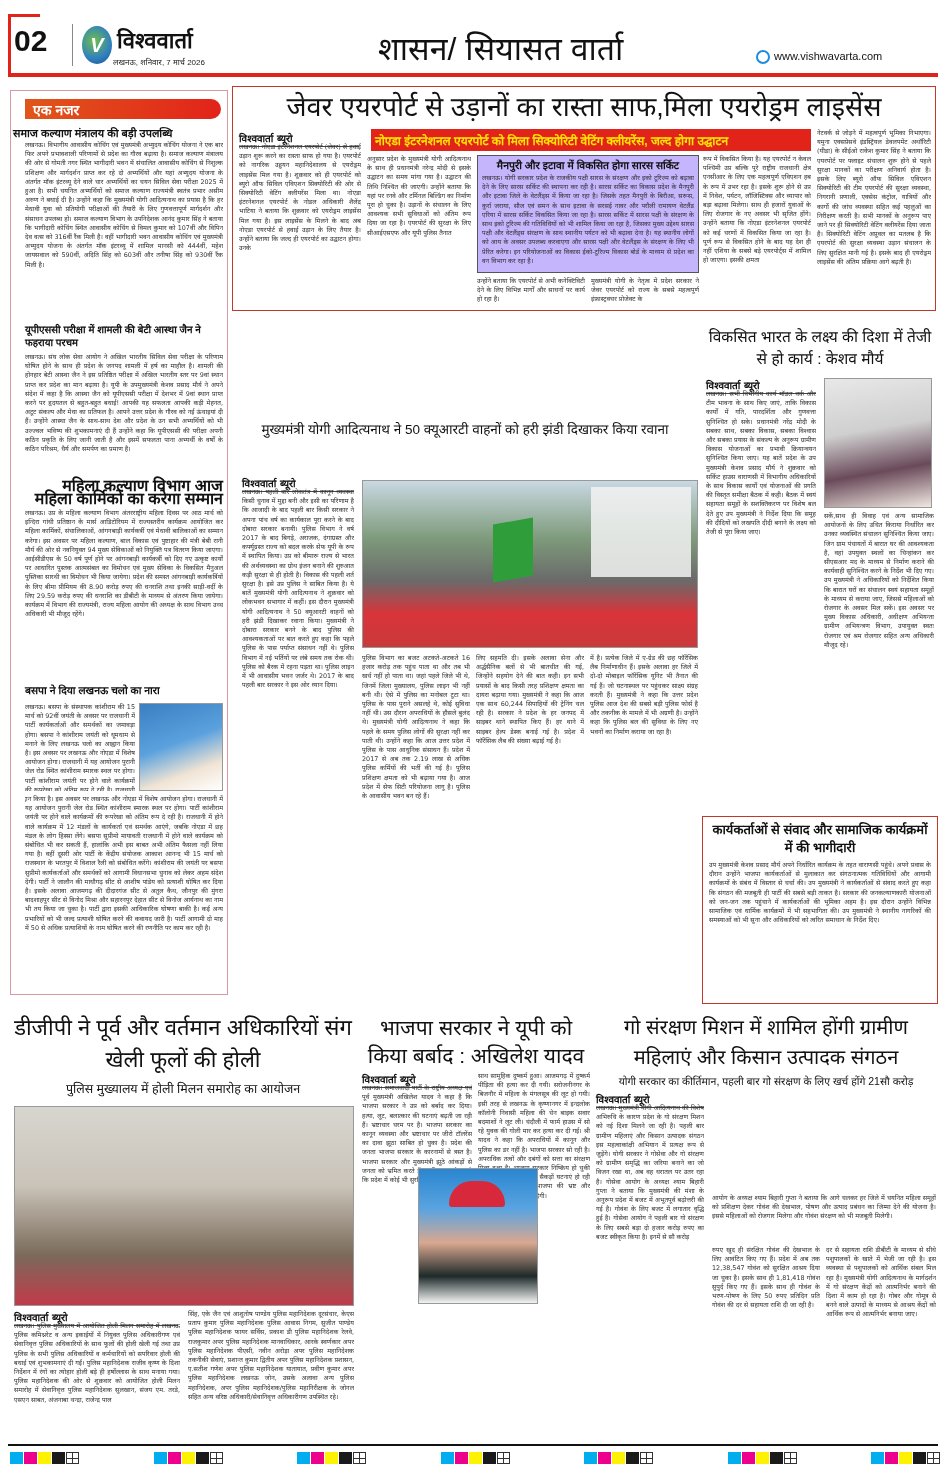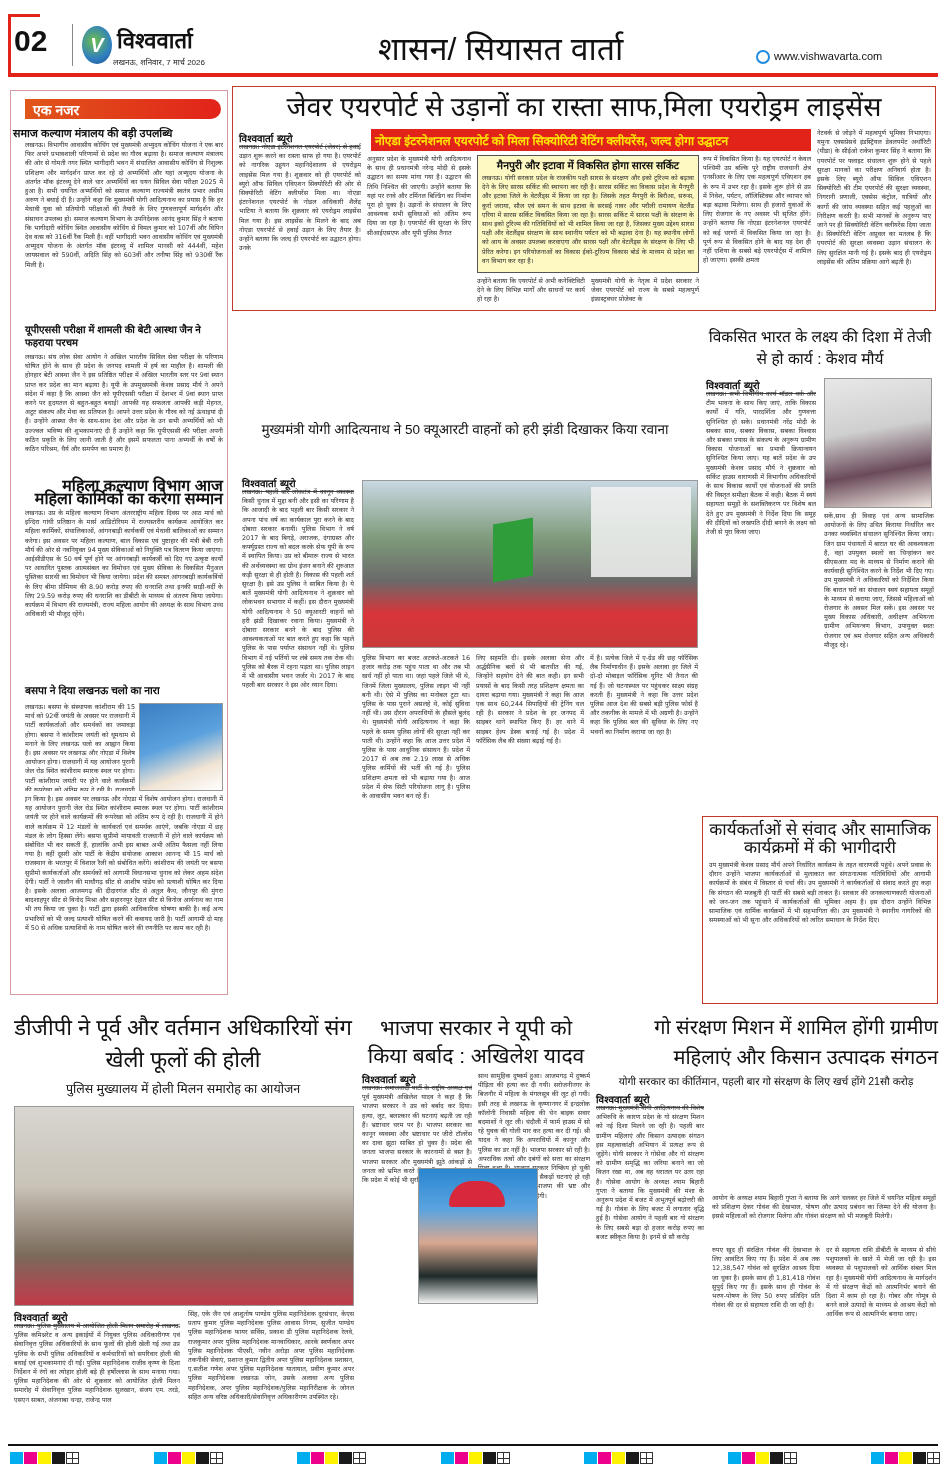--- a/index.html
+++ b/index.html
@@ -56,21 +56,21 @@
     <span class="sans" style="position:absolute;left:4px;top:3px;font-size:12px;font-weight:bold;color:#ffe600;white-space:nowrap;">नोएडा इंटरनेशनल एयरपोर्ट को मिला सिक्योरिटी वेटिंग क्लीयरेंस, जल्द होगा उद्घाटन</span>
   </div>
   <div class="abs byline" style="left:6px;top:44px;width:120px;">विश्ववार्ता ब्यूरो</div>
   <div class="abs bodytext" style="left:6px;top:56px;width:122px;height:160px;">लखनऊ। नोएडा इंटरनेशनल एयरपोर्ट (जेवर) से हवाई उड़ान शुरू करने का रास्ता साफ हो गया है। एयरपोर्ट को नागरिक उड्डयन महानिदेशालय से एयरोड्रम लाइसेंस मिल गया है। शुक्रवार को ही एयरपोर्ट को ब्यूरो ऑफ सिविल एविएशन सिक्योरिटी की ओर से सिक्योरिटी वेटिंग क्लीयरेंस मिला था। नोएडा इंटरनेशनल एयरपोर्ट के नोडल अधिकारी शैलेंद्र भाटिया ने बताया कि शुक्रवार को एयरोड्रम लाइसेंस मिल गया है। इस लाइसेंस के मिलने के बाद अब नोएडा एयरपोर्ट से हवाई उड़ान के लिए तैयार है। उन्होंने बताया कि जल्द ही एयरपोर्ट का उद्घाटन होगा। उनके</div>
   <div class="abs bodytext" style="left:134px;top:68px;width:104px;height:148px;">अनुसार प्रदेश के मुख्यमंत्री योगी आदित्यनाथ के साथ ही प्रधानमंत्री नरेन्द्र मोदी से इसके उद्घाटन का समय मांगा गया है। उद्घाटन की तिथि निश्चित की जाएगी। उन्होंने बताया कि यहां पर रनवे और टर्मिनल बिल्डिंग का निर्माण पूरा हो चुका है। उड़ानों के संचालन के लिए आवश्यक सभी सुविधाओं को अंतिम रूप दिया जा रहा है। एयरपोर्ट की सुरक्षा के लिए सीआईएसएफ और यूपी पुलिस तैनात</div>
   <div class="abs bodytext" style="left:470px;top:68px;width:108px;height:148px;">रूप में विकसित किया है। यह एयरपोर्ट न केवल पश्चिमी उप्र बल्कि पूरे राष्ट्रीय राजधानी क्षेत्र एनसीआर के लिए एक महत्वपूर्ण एविएशन हब के रूप में उभर रहा है। इसके शुरू होने से उप्र में निवेश, पर्यटन, लॉजिस्टिक्स और व्यापार को बड़ा बढ़ावा मिलेगा। साथ ही हजारों युवाओं के लिए रोजगार के नए अवसर भी सृजित होंगे। उन्होंने बताया कि नोएडा इंटरनेशनल एयरपोर्ट को कई चरणों में विकसित किया जा रहा है। पूर्ण रूप से विकसित होने के बाद यह देश ही नहीं एशिया के सबसे बड़े एयरपोर्ट्स में शामिल हो जाएगा। इसकी क्षमता</div>
   <div class="abs bodytext" style="left:584px;top:42px;width:114px;height:174px;">नेटवर्क से जोड़ने में महत्वपूर्ण भूमिका निभाएगा। यमुना एक्सप्रेसवे इंडस्ट्रियल डेवलपमेंट अथॉरिटी (यीडा) के सीईओ राकेश कुमार सिंह ने बताया कि एयरपोर्ट पर फ्लाइट संचालन शुरू होने से पहले सुरक्षा मानकों का परीक्षण अनिवार्य होता है। इसके लिए ब्यूरो ऑफ सिविल एविएशन सिक्योरिटी की टीम एयरपोर्ट की सुरक्षा व्यवस्था, निगरानी प्रणाली, एक्सेस कंट्रोल, यात्रियों और कार्गो की जांच व्यवस्था सहित कई पहलुओं का निरीक्षण करती है। सभी मानकों के अनुरूप पाए जाने पर ही सिक्योरिटी वेटिंग क्लीयरेंस दिया जाता है। सिक्योरिटी वेटिंग अप्रूवल का मतलब है कि एयरपोर्ट की सुरक्षा व्यवस्था उड़ान संचालन के लिए सुरक्षित मानी गई है। इसके बाद ही एयरोड्रम लाइसेंस की अंतिम प्रक्रिया आगे बढ़ती है।</div>
   <div class="abs bodytext" style="left:244px;top:190px;width:108px;height:26px;">उन्होंने बताया कि एयरपोर्ट से अभी कनेक्टिविटी देने के लिए विभिन्न मार्गों और साधनों पर कार्य हो रहा है।</div>
   <div class="abs bodytext" style="left:358px;top:190px;width:108px;height:26px;">मुख्यमंत्री योगी के नेतृत्व में प्रदेश सरकार ने जेवर एयरपोर्ट को राज्य के सबसे महत्वपूर्ण इंफ्रास्ट्रक्चर प्रोजेक्ट के</div>
 
-  <div class="abs" style="left:244px;top:68px;width:222px;height:118px;border:1px solid #555;background:#fef9c3;">
+  <div class="abs" style="left:244px;top:68px;width:222px;height:118px;border:1px solid #555;background:#c4b5fd;">
     <div class="sans" style="font-size:10.5px;font-weight:bold;text-align:center;padding-top:2px;">मैनपुरी और इटावा में विकसित होगा सारस सर्किट</div>
     <div class="bodytext" style="padding:2px 4px;height:102px;">लखनऊ। योगी सरकार प्रदेश के राजकीय पक्षी सारस के संरक्षण और इको टूरिज्म को बढ़ावा देने के लिए सारस सर्किट की स्थापना कर रही है। सारस सर्किट का विकास प्रदेश के मैनपुरी और इटावा जिले के वेटलैंड्स में किया जा रहा है। जिसके तहत मैनपुरी के बिरौआ, सरूस, कुर्रा जराया, सौज एवं समन के साथ इटावा के सरसई नावर और परौली रामायण वेटलैंड एरिया में सारस सर्किट विकसित किया जा रहा है। सारस सर्किट में सारस पक्षी के संरक्षण के साथ इको टूरिज्म की गतिविधियों को भी शामिल किया जा रहा है, जिसका मुख्य उद्देश्य सारस पक्षी और वेटलैंड्स संरक्षण के साथ स्थानीय पर्यटन को भी बढ़ावा देना है। यह स्थानीय लोगों को आय के अवसर उपलब्ध करवाएगा और सारस पक्षी और वेटलैंड्स के संरक्षण के लिए भी प्रेरित करेगा। इन परियोजनाओं का विकास ईको-टूरिज्म विकास बोर्ड के माध्यम से प्रदेश का वन विभाग कर रहा है।</div>
   </div>
 </div>
 
 <div class="abs" style="left:232px;top:316px;width:466px;height:690px;">
   <div class="abs head-big" style="left:0;top:104px;width:466px;font-size:13.5px;">मुख्यमंत्री योगी आदित्यनाथ ने 50 क्यूआरटी वाहनों को हरी झंडी दिखाकर किया रवाना</div>
   <div class="abs byline" style="left:10px;top:160px;width:112px;">विश्ववार्ता ब्यूरो</div>
   <div class="abs bodytext" style="left:10px;top:172px;width:112px;height:510px;">लखनऊ। पहली बार लोकतंत्र में कानून व्यवस्था किसी चुनाव में मुद्दा बनी और इसी का परिणाम है कि आजादी के बाद पहली बार किसी सरकार ने अपना पांच वर्ष का कार्यकाल पूरा करने के बाद दोबारा सरकार बनायी। पुलिस विभाग ने वर्ष 2017 के बाद बिगड़े, अराजक, दंगाग्रस्त और कर्फ्यूग्रस्त राज्य को बदल करके सेफ यूपी के रूप में स्थापित किया। उप्र को बीमारू राज्य से भारत की अर्थव्यवस्था का ग्रोथ इंजन बनाने की शुरुआत कड़ी सुरक्षा से ही होती है। विकास की पहली शर्त सुरक्षा है। इसे उप्र पुलिस ने साबित किया है। ये बातें मुख्यमंत्री योगी आदित्यनाथ ने शुक्रवार को लोकभवन सभागार में कहीं। इस दौरान मुख्यमंत्री योगी आदित्यनाथ ने 50 क्यूआरटी वाहनों को हरी झंडी दिखाकर रवाना किया। मुख्यमंत्री ने दोबारा सरकार बनने के बाद पुलिस की आवश्यकताओं पर बात करते हुए कहा कि पहले पुलिस के पास पर्याप्त संसाधन नहीं थे। पुलिस विभाग में नई भर्तियों पर लंबे समय तक रोक थी। पुलिस को बैरक में रहना पड़ता था। पुलिस लाइन में भी आवासीय भवन जर्जर थे। 2017 के बाद पहली बार सरकार ने इस ओर ध्यान दिया।</div>
   <div class="abs photo" style="left:130px;top:164px;width:336px;height:168px;background:linear-gradient(180deg,#c9d8e2 0%,#7d9a7a 35%,#6a6a6a 60%,#d9343a 80%,#c93a3a 100%);">
@@ -84,21 +84,21 @@
 
 <div class="abs" style="left:702px;top:322px;width:236px;height:470px;">
   <div class="abs head-big" style="left:0;top:4px;width:236px;font-size:15.5px;line-height:22px;">विकसित भारत के लक्ष्य की दिशा में तेजी से हो कार्य : केशव मौर्य</div>
   <div class="abs byline" style="left:4px;top:56px;width:110px;">विश्ववार्ता ब्यूरो</div>
   <div class="abs bodytext" style="left:4px;top:68px;width:110px;height:400px;">लखनऊ। सभी विभागीय कार्य मॉडल वर्क और टीम भावना के साथ किए जाएं, ताकि विकास कार्यों में गति, पारदर्शिता और गुणवत्ता सुनिश्चित हो सके। प्रधानमंत्री नरेंद्र मोदी के सबका साथ, सबका विकास, सबका विश्वास और सबका प्रयास के संकल्प के अनुरूप ग्रामीण विकास योजनाओं का प्रभावी क्रियान्वयन सुनिश्चित किया जाए। यह बातें प्रदेश के उप मुख्यमंत्री केशव प्रसाद मौर्य ने शुक्रवार को सर्किट हाउस वाराणसी में विभागीय अधिकारियों के साथ विकास कार्यों एवं योजनाओं की प्रगति की विस्तृत समीक्षा बैठक में कही। बैठक में स्वयं सहायता समूहों के सशक्तिकरण पर विशेष बल देते हुए उप मुख्यमंत्री ने निर्देश दिया कि समूह की दीदियों को लखपति दीदी बनाने के लक्ष्य को तेजी से पूरा किया जाए।</div>
   <div class="abs photo" style="left:122px;top:56px;width:108px;height:130px;background:linear-gradient(170deg,#e8e8e8 0%,#cfcfcf 40%,#6a4a5a 70%,#efe8e0 100%);"></div>
   <div class="abs bodytext" style="left:122px;top:190px;width:110px;height:278px;">सकें,साथ ही विवाह एवं अन्य सामाजिक आयोजनों के लिए उचित किराया निर्धारित कर उनका व्यवस्थित संचालन सुनिश्चित किया जाए। जिन ग्राम पंचायतों में बारात घर की आवश्यकता है, वहां उपयुक्त स्थलों का चिन्हांकन कर सीएसआर मद के माध्यम से निर्माण कराने की कार्यवाही सुनिश्चित करने के निर्देश भी दिए गए। उप मुख्यमंत्री ने अधिकारियों को निर्देशित किया कि बारात घरों का संचालन स्वयं सहायता समूहों के माध्यम से कराया जाए, जिससे महिलाओं को रोजगार के अवसर मिल सकें। इस अवसर पर मुख्य विकास अधिकारी, अधीक्षण अभियन्ता ग्रामीण अभियन्त्रण विभाग, उपायुक्त स्वतः रोजगार एवं श्रम रोजगार सहित अन्य अधिकारी मौजूद रहे।</div>
 </div>
 
 <div class="abs boxed" style="left:702px;top:816px;width:236px;height:188px;">
-  <div class="head-big" style="font-size:17px;line-height:18px;padding:4px 6px 0;">कार्यकर्ताओं से संवाद और सामाजिक कार्यक्रमों में की भागीदारी</div>
+  <div class="head-big" style="font-size:13px;line-height:18px;padding:4px 6px 0;font-weight:bold;">कार्यकर्ताओं से संवाद और सामाजिक कार्यक्रमों में की भागीदारी</div>
   <div class="bodytext" style="padding:4px 6px;height:140px;">उप मुख्यमंत्री केशव प्रसाद मौर्य अपने निर्धारित कार्यक्रम के तहत वाराणसी पहुंचे। अपने प्रवास के दौरान उन्होंने भाजपा कार्यकर्ताओं से मुलाकात कर संगठनात्मक गतिविधियों और आगामी कार्यक्रमों के संबंध में विस्तार से चर्चा की। उप मुख्यमंत्री ने कार्यकर्ताओं से संवाद करते हुए कहा कि संगठन की मजबूती ही पार्टी की सबसे बड़ी ताकत है। सरकार की जनकल्याणकारी योजनाओं को जन-जन तक पहुंचाने में कार्यकर्ताओं की भूमिका अहम है। इस दौरान उन्होंने विभिन्न सामाजिक एवं धार्मिक कार्यक्रमों में भी सहभागिता की। उप मुख्यमंत्री ने स्थानीय नागरिकों की समस्याओं को भी सुना और अधिकारियों को त्वरित समाधान के निर्देश दिए।</div>
 </div>
 
 <div class="abs" style="left:8px;top:1012px;width:350px;height:392px;">
   <div class="abs head-big" style="left:0;top:0;width:350px;font-size:22px;line-height:32px;">डीजीपी ने पूर्व और वर्तमान अधिकारियों संग खेली फूलों की होली</div>
   <div class="abs head-big" style="left:0;top:68px;width:350px;font-size:12.5px;">पुलिस मुख्यालय में होली मिलन समारोह का आयोजन</div>
   <div class="abs photo" style="left:6px;top:94px;width:340px;height:200px;background:linear-gradient(180deg,#d8d6d0 0%,#c9c3b8 40%,#7a6a5a 75%,#c23a4a 100%);"></div>
   <div class="abs byline" style="left:6px;top:298px;width:164px;">विश्ववार्ता ब्यूरो</div>
   <div class="abs bodytext" style="left:6px;top:310px;width:166px;height:82px;">लखनऊ। पुलिस मुख्यालय में आयोजित होली मिलन समारोह में लखनऊ पुलिस कमिश्नरेट व अन्य इकाईयों में नियुक्त पुलिस अधिकारीगण एवं सेवानिवृत्त पुलिस अधिकारियों के साथ फूलों की होली खेली गई तथा उप्र पुलिस के सभी पुलिस अधिकारियों व कर्मचारियों को सपरिवार होली की बधाई एवं शुभकामनाएं दी गईं। पुलिस महानिदेशक राजीव कृष्ण के दिशा निर्देशन में रंगों का त्योहार होली बड़े ही हर्षोल्लास के साथ मनाया गया। पुलिस महानिदेशक की ओर से शुक्रवार को आयोजित होली मिलन समारोह में सेवानिवृत्त पुलिस महानिदेशक सुलखान, संजय एम. तरडे, एसएन साबत, अंजनाबा चन्द्रा, राजेन्द्र पाल</div>
   <div class="abs bodytext" style="left:180px;top:298px;width:166px;height:94px;">सिंह, एके जैन एवं आशुतोष पाण्डेय पुलिस महानिदेशक दूरसंचार, केएस प्रताप कुमार पुलिस महानिदेशक पुलिस आवास निगम, सुजीत पाण्डेय पुलिस महानिदेशक फायर सर्विस, प्रकाश डी पुलिस महानिदेशक रेलवे, राजकुमार अपर पुलिस महानिदेशक मानवाधिकार, आरके स्वर्णकार अपर पुलिस महानिदेशक पीएसी, नवीन अरोड़ा अपर पुलिस महानिदेशक तकनीकी सेवाएं, प्रशान्त कुमार द्वितीय अपर पुलिस महानिदेशक प्रशासन, ए.सतीश गणेश अपर पुलिस महानिदेशक यातायात, प्रवीण कुमार अपर पुलिस महानिदेशक लखनऊ जोन, उसके अलावा अन्य पुलिस महानिदेशक, अपर पुलिस महानिदेशक/पुलिस महानिरीक्षक के जोनल सहित अन्य वरिष्ठ अधिकारी/सेवानिवृत्त अधिकारीगण उपस्थित रहे।</div>
@@ -108,21 +108,21 @@
   <div class="abs head-big" style="left:0;top:4px;width:232px;font-size:21px;line-height:28px;">भाजपा सरकार ने यूपी को किया बर्बाद : अखिलेश यादव</div>
   <div class="abs byline" style="left:2px;top:62px;width:110px;">विश्ववार्ता ब्यूरो</div>
   <div class="abs bodytext" style="left:2px;top:74px;width:110px;height:318px;">लखनऊ। समाजवादी पार्टी के राष्ट्रीय अध्यक्ष एवं पूर्व मुख्यमंत्री अखिलेश यादव ने कहा है कि भाजपा सरकार ने उप्र को बर्बाद कर दिया। हत्या, लूट, बलात्कार की घटनाएं बढ़ती जा रही हैं। भ्रष्टाचार चरम पर है। भाजपा सरकार का कानून व्यवस्था और भ्रष्टाचार पर जीरो टॉलरेंस का दावा झूठा साबित हो चुका है। प्रदेश की जनता भाजपा सरकार के कारनामों से त्रस्त है। भाजपा सरकार और मुख्यमंत्री झूठे आंकड़ों से जनता को भ्रमित करते हैं जबकि सच्चाई यह है कि प्रदेश में कोई भी सुरक्षित नहीं है।</div>
   <div class="abs bodytext" style="left:118px;top:62px;width:112px;height:330px;">साथ सामूहिक दुष्कर्म हुआ। आजमगढ़ में दुष्कर्म पीड़िता की हत्या कर दी गयी। सरोजनीनगर के बिजनौर में महिला के मंगलसूत्र की लूट हो गयी। इसी तरह से लखनऊ के कृष्णानगर में इन्द्रलोक कॉलोनी निवासी महिला की चेन बाइक सवार बदमाशों ने लूट ली। चंदौली में फार्म हाउस में सो रहे युवक की गोली मार कर हत्या कर दी गई। श्री यादव ने कहा कि अपराधियों में कानून और पुलिस का डर नहीं है। भाजपा सरकार सो रही है। अपराधिक तत्वों और दबंगों को सत्ता का संरक्षण मिला हुआ है। भाजपा सरकार निष्क्रिय हो चुकी है। उत्तर प्रदेश में हर दिन सैकड़ों घटनाएं हो रही हैं। 2027 में जनता भाजपा की भ्रष्ट और अराजक सरकार को हटा देगी।</div>
   <div class="abs photo" style="left:58px;top:158px;width:120px;height:136px;background:linear-gradient(180deg,#2a86d0 0%,#5aa4e0 30%,#d9a890 55%,#1e2a2a 80%,#f3f3f3 100%);">
     <div style="position:absolute;left:30px;top:12px;width:56px;height:26px;background:#d8283b;border-radius:28px 28px 4px 4px;"></div>
   </div>
 </div>
 
 <div class="abs" style="left:594px;top:1012px;width:344px;height:392px;">
-  <div class="abs head-big" style="left:0;top:0;width:344px;font-size:20px;line-height:30px;text-align:right;">गो संरक्षण मिशन में शामिल होंगी ग्रामीण महिलाएं और किसान उत्पादक संगठन</div>
+  <div class="abs head-big" style="left:0;top:0;width:344px;font-size:20px;line-height:30px;">गो संरक्षण मिशन में शामिल होंगी ग्रामीण महिलाएं और किसान उत्पादक संगठन</div>
   <div class="abs head-big" style="left:0;top:62px;width:344px;font-size:10.5px;">योगी सरकार का कीर्तिमान, पहली बार गो संरक्षण के लिए खर्च होंगे 21सौ करोड़</div>
   <div class="abs byline" style="left:2px;top:80px;width:108px;">विश्ववार्ता ब्यूरो</div>
   <div class="abs bodytext" style="left:2px;top:92px;width:108px;height:300px;">लखनऊ। मुख्यमंत्री योगी आदित्यनाथ की विशेष अभिरुचि के कारण प्रदेश के गो संरक्षण मिशन को नई दिशा मिलने जा रही है। पहली बार ग्रामीण महिलाएं और किसान उत्पादक संगठन इस महत्वाकांक्षी अभियान में प्रत्यक्ष रूप से जुड़ेंगे। योगी सरकार ने गोसेवा और गो संरक्षण को ग्रामीण समृद्धि का जरिया बनाने का जो विजन रखा था, अब वह धरातल पर उतर रहा है। गोसेवा आयोग के अध्यक्ष श्याम बिहारी गुप्ता ने बताया कि मुख्यमंत्री की मंशा के अनुरूप प्रदेश में बजट में अभूतपूर्व बढ़ोत्तरी की गई है। गोवंश के लिए बजट में लगातार वृद्धि हुई है। गोसेवा आयोग ने पहली बार गो संरक्षण के लिए सबसे बड़ा दो हजार करोड़ रुपए का बजट स्वीकृत किया है। इनमें से सौ करोड़</div>
   <div class="abs bodytext" style="left:118px;top:182px;width:224px;height:48px;">आयोग के अध्यक्ष श्याम बिहारी गुप्ता ने बताया कि आगे चलकर हर जिले में चयनित महिला समूहों को प्रशिक्षण देकर गोवंश की देखभाल, पोषण और उत्पाद प्रबंधन का जिम्मा देने की योजना है। इससे महिलाओं को रोजगार मिलेगा और गोवंश संरक्षण को भी मजबूती मिलेगी।</div>
   <div class="abs bodytext" style="left:118px;top:234px;width:108px;height:158px;">रुपए खुद ही संरक्षित गोवंश की देखभाल के लिए आवंटित किए गए हैं। प्रदेश में अब तक 12,38,547 गोवंश को सुरक्षित आश्रय दिया जा चुका है। इसके साथ ही 1,81,418 गोवंश सुपुर्द किए गए हैं। इसके साथ ही गोवंश के भरण-पोषण के लिए 50 रुपए प्रतिदिन प्रति गोवंश की दर से सहायता राशि दी जा रही है।</div>
   <div class="abs bodytext" style="left:232px;top:234px;width:110px;height:158px;">दर से सहायता राशि डीबीटी के माध्यम से सीधे पशुपालकों के खाते में भेजी जा रही है। इस व्यवस्था से पशुपालकों को आर्थिक संबल मिल रहा है। मुख्यमंत्री योगी आदित्यनाथ के मार्गदर्शन में गो संरक्षण केंद्रों को आत्मनिर्भर बनाने की दिशा में काम हो रहा है। गोबर और गोमूत्र से बनने वाले उत्पादों के माध्यम से आश्रय केंद्रों को आर्थिक रूप से आत्मनिर्भर बनाया जाए।</div>
 </div>
 
 <div class="abs" style="left:8px;top:1444px;width:930px;height:2px;background:#111;"></div>
 <div class="abs" style="left:10px;top:1452px;width:930px;height:14px;display:flex;justify-content:space-between;">

